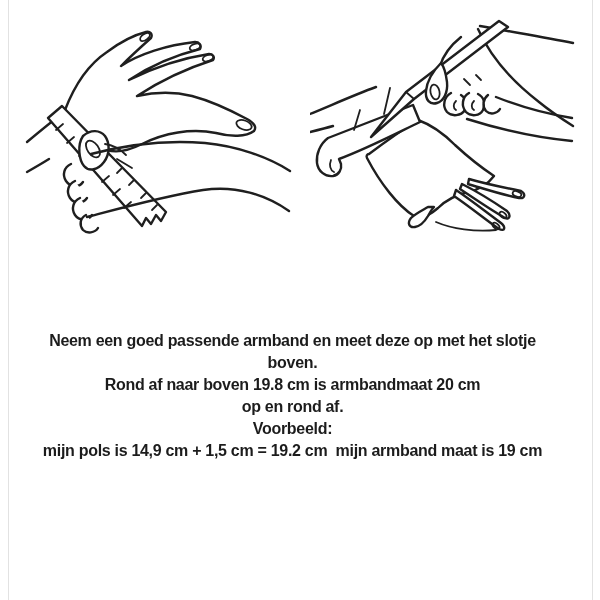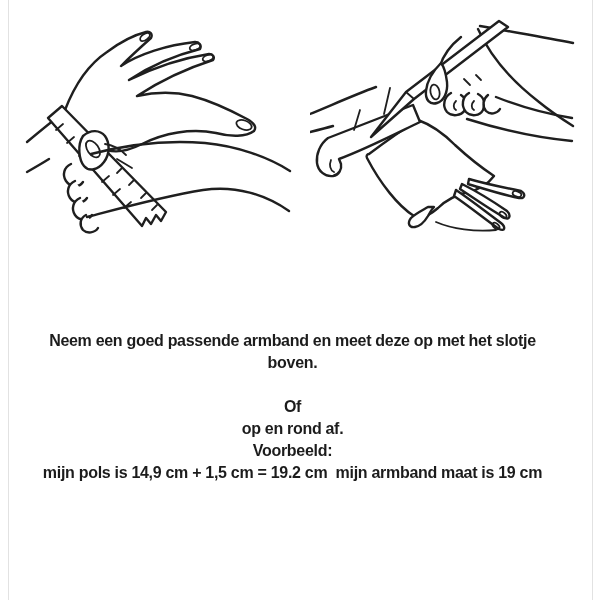--- a/index.html
+++ b/index.html
@@ -128,19 +128,19 @@
         <path class="white-ink" d="M 178,77 C 173,81 172,88 176,93 C 180,97 187,96 190,91"></path>
         <path class="ink-thin" d="M 154,61 L 160,67"></path>
         <path class="ink-thin" d="M 166,57 L 171,62"></path>
       </g>
     </svg>
   </div>
 
   <div class="instructions">
     <div class="tline">Neem een goed passende armband en meet deze op met het slotje</div>
     <div class="tline">boven.</div>
-    <div class="tline gap-of">Of</div>
+    <div class="tline">Rond af naar boven 19.8 cm is armbandmaat 20 cm</div>
     <div class="tline">op en rond af.</div>
     <div class="tline">Voorbeeld:</div>
     <div class="tline">mijn pols is 14,9 cm + 1,5 cm = 19.2 cm  mijn armband maat is 19 cm</div>
   </div>
 
 </div>
 
 </body></html>

